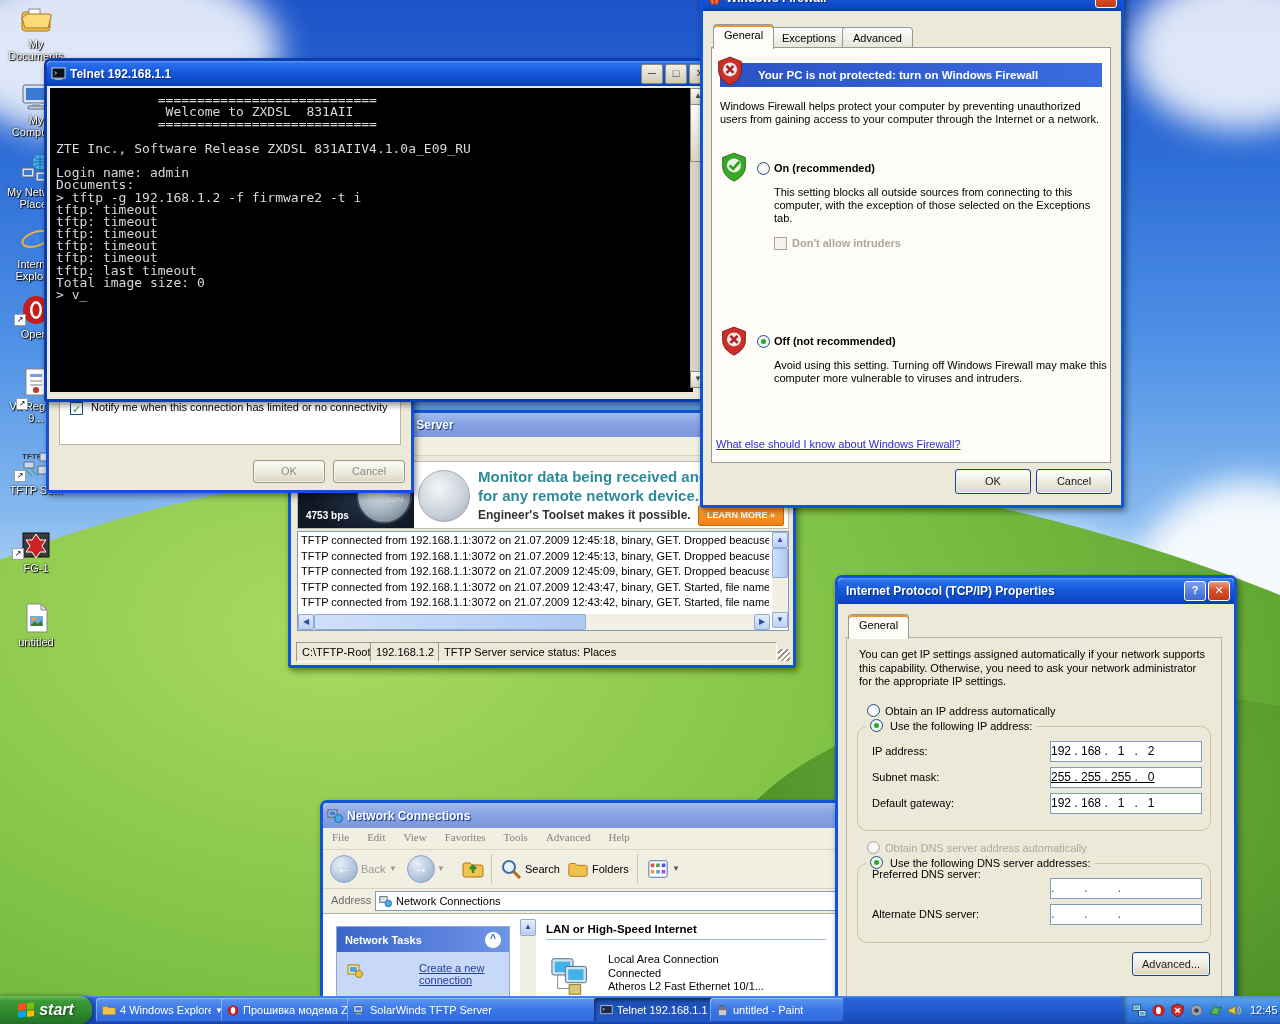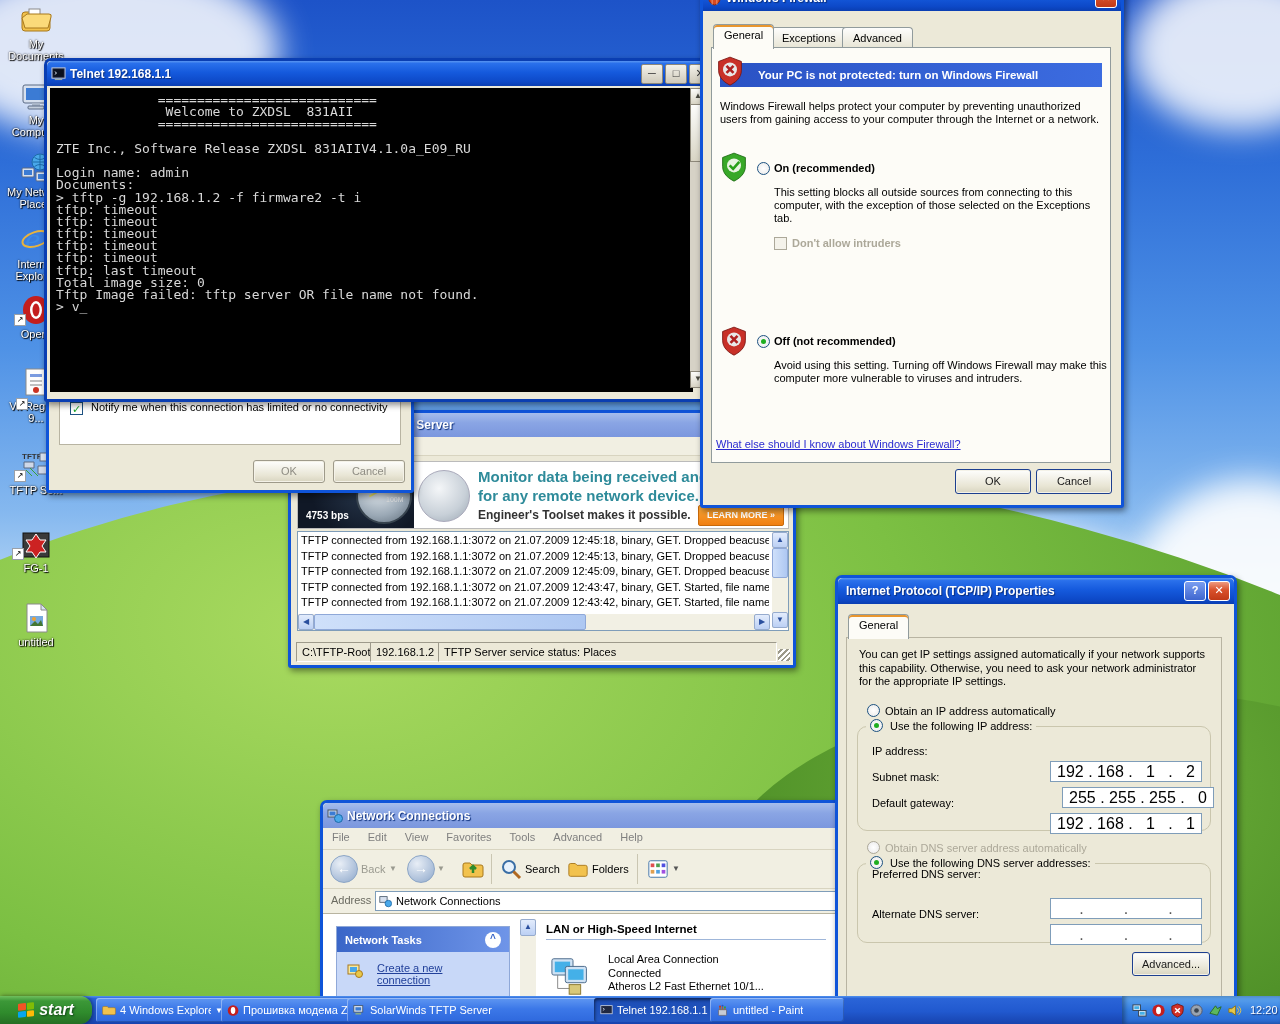--- a/index.html
+++ b/index.html
@@ -37,21 +37,21 @@
     background:linear-gradient(#fdfdfc,#e6e3d2);font-size:11px;}
   .tab.active{background:#fdfcf7;height:24px;z-index:3;box-shadow:inset 0 2px 0 #e9962e;}
   .panel{position:absolute;background:#fdfcf7;border:1px solid #919b9c;}
   .gbox{position:absolute;border:1px solid #cac6ad;border-radius:10px;}
   .radio{display:inline-block;width:11px;height:11px;border:1px solid #1d5281;border-radius:50%;background:radial-gradient(#fff,#e8e8e8);vertical-align:-2px;}
   .radio.sel::after{content:"";display:block;width:5px;height:5px;margin:3px;border-radius:50%;background:#1fae1f;}
   .radio.dis{border-color:#aca899;}
   .cbox{display:inline-block;width:11px;height:11px;border:1px solid #1d5281;background:#fff;vertical-align:-2px;text-align:center;}
   .cbox.dis{border-color:#aca899;background:#f4f2ea;}
   .cbox.checked::after{content:"✓";color:#1aa428;font-weight:bold;font-size:11px;line-height:11px;}
-  .ipfield{position:absolute;height:19px;background:#fff;border:1px solid #7f9db9;font-size:16px;line-height:19px;text-align:center;white-space:pre;margin-top:20px;}
+  .ipfield{position:absolute;height:19px;background:#fff;border:1px solid #7f9db9;font-size:12px;line-height:19px;white-space:pre;}
 
   
   .sb-btn{position:absolute;background:linear-gradient(180deg,#fdfdfb,#d8d4c4);border:1px solid #8d887a;text-align:center;color:#4a4a42;font-size:8px;}
   .xp-sb{background:#f2f0e4;}
   .xp-sbtn{position:absolute;background:linear-gradient(#e3ecfc,#bcd0f4);border:1px solid #96abce;border-radius:2px;color:#2a4f9e;font-size:8px;text-align:center;}
   .xp-thumb{position:absolute;background:linear-gradient(90deg,#cfe0fa,#aec8f2);border:1px solid #8fa8d8;border-radius:2px;}
 
   
   .console{position:absolute;background:#000;overflow:hidden;padding:4px 0 0 6px;}
   .cline{height:12.2px;white-space:pre;color:#d8d8d8;font-family:"DejaVu Sans Mono","Liberation Mono",monospace;font-size:13px;}
@@ -180,21 +180,21 @@
 
   <div class="win" style="left:320px;top:800px;width:518px;height:224px;z-index:10;overflow:hidden;">
     <div class="titlebar inactive">
       <svg width="16" height="16" viewBox="0 0 16 16">
           <rect x="1" y="2" width="9" height="7" fill="#d7e0ee" stroke="#456"></rect>
           <rect x="2.5" y="3.5" width="6" height="4" fill="#3b7bd4"></rect>
           <circle cx="11.5" cy="10.5" r="4" fill="#49a8ea" stroke="#1c6aa8"></circle>
         </svg>
       <span class="ttext">Network Connections</span>
     </div>
-    <div style="background:#f1efe2;border-bottom:1px solid #d8d4c0;height:21px;">
+    <div style="background:#f1efe2;border-bottom:1px solid #d8d4c0;height:21px;font-family:Liberation Serif, serif;">
       
     <span class="menu-item">File</span><span class="menu-item">Edit</span><span class="menu-item">View</span><span class="menu-item">Favorites</span><span class="menu-item">Tools</span><span class="menu-item">Advanced</span><span class="menu-item">Help</span></div>
     <div style="position:relative;background:#f1efe2;height:38px;border-bottom:1px solid #d8d4c0;">
       <div class="abs toolcircle" style="left:7px;top:5px;">←</div>
       <span class="abs" style="left:38px;top:13px;color:#9a9a90;">Back</span>
       <span class="abs" style="left:66px;top:14px;color:#9a9a90;font-size:8px;">▼</span>
       <div class="abs toolcircle" style="left:84px;top:5px;">→</div>
       <span class="abs" style="left:114px;top:14px;color:#9a9a90;font-size:8px;">▼</span>
       <svg class="abs" style="left:138px;top:7px;" width="24" height="24" viewBox="0 0 24 24">
           <path d="M2 8q0-2 2-2h5l2 2h9q2 0 2 2v8q0 2-2 2H4q-2 0-2-2z" fill="#f2c24d" stroke="#a8781c"></path>
@@ -232,21 +232,21 @@
         <span>Network Connections</span>
       </div>
     </div>
     <div style="position:relative;background:#fff;height:113px;">
 
       <div class="abs" style="left:13px;top:12px;width:172px;height:101px;background:#c8d8f8;border:1px solid #8fa8d8;border-bottom:none;">
         <div style="height:25px;background:linear-gradient(90deg,#3a66c8,#6f95e8);display:flex;align-items:center;justify-content:space-between;padding:0 8px;">
           <span style="color:#fff;font-weight:bold;">Network Tasks</span>
           <span style="width:16px;height:16px;border-radius:50%;background:#fff;color:#3a66c8;font-weight:bold;text-align:center;line-height:14px;font-size:10px;">^</span>
         </div>
-        <div style="display:flex;gap:14px;padding:10px 22px 0 10px;">
+        <div style="display:flex;gap:24px;padding:10px 0 0 10px;justify-content:space-between;">
           <svg width="16" height="16" viewBox="0 0 16 16">
               <rect x="1" y="3" width="11" height="9" fill="#f7e9a0" stroke="#a8781c"></rect>
               <rect x="3" y="5" width="7" height="5" fill="#49a8ea"></rect>
               <circle cx="12" cy="12" r="3.5" fill="#e8c84a" stroke="#a8781c"></circle>
             </svg>
           <span class="link" style="color:#21409a;width:90px;">Create a new connection</span>
         </div>
       </div>
 
       <div class="abs xp-sb" style="left:197px;top:5px;width:16px;height:108px;">
@@ -364,21 +364,20 @@
         <div class="cline">Login name: admin</div>
         <div class="cline">Documents:</div>
         <div class="cline">&gt; tftp -g 192.168.1.2 -f firmware2 -t i</div>
         <div class="cline">tftp: timeout</div>
         <div class="cline">tftp: timeout</div>
         <div class="cline">tftp: timeout</div>
         <div class="cline">tftp: timeout</div>
         <div class="cline">tftp: timeout</div>
         <div class="cline">tftp: last timeout</div>
         <div class="cline">Total image size: 0</div>
-        <div class="cline">Tftp Image failed: tftp server OR file name not found.</div>
         <div class="cline">&gt; v_</div>
       </div>
     <div class="abs" style="left:643px;top:27px;width:16px;height:300px;background:#d6d2c6;">
       <div class="sb-btn" style="left:0;top:0;width:14px;height:15px;line-height:14px;">▲</div>
       <div class="sb-btn" style="left:0;top:16px;width:14px;height:56px;"></div>
       <div class="sb-btn" style="left:0;bottom:0;width:14px;height:15px;line-height:14px;">▼</div>
     </div>
   </div>
 
   <div class="win" style="left:700px;top:-18px;width:418px;height:520px;z-index:50;">
@@ -437,21 +436,21 @@
       <span class="radio abs" style="left:20px;top:66px;"></span>
       <div class="abs" style="left:38px;top:67px;">Obtain an IP address automatically</div>
       <div class="gbox" style="left:10px;top:88px;width:352px;height:103px;">
         <div style="position:absolute;left:8px;top:-8px;background:#ece9d8;padding:0 4px;">
           <span class="radio sel"></span>
           <span style="margin-left:4px;">Use the following IP address:</span>
         </div>
         <div class="abs" style="left:14px;top:18px;">IP address:</div>
         <div class="ipfield" style="left:192px;top:14px;width:150px;">192 . 168 .   1   .   2</div>
         <div class="abs" style="left:14px;top:44px;">Subnet mask:</div>
-        <div class="ipfield" style="left:204px;top:40px;width:150px;">255 . 255 . 255 .   0</div>
+        <div class="ipfield" style="left:192px;top:40px;width:150px;text-decoration:underline;">255 . 255 . 255 .   0</div>
         <div class="abs" style="left:14px;top:70px;">Default gateway:</div>
         <div class="ipfield" style="left:192px;top:66px;width:150px;">192 . 168 .   1   .   1</div>
       </div>
       <span class="radio dis abs" style="left:20px;top:203px;"></span>
       <div class="abs" style="left:38px;top:204px;color:#aca899;">Obtain DNS server address automatically</div>
       <div class="gbox" style="left:10px;top:225px;width:352px;height:78px;">
         <div style="position:absolute;left:8px;top:-8px;background:#ece9d8;padding:0 4px;">
           <span class="radio sel"></span>
           <span style="margin-left:4px;">Use the following DNS server addresses:</span>
         </div>
@@ -532,17 +531,17 @@
           <circle cx="8" cy="8" r="6" fill="#9aa4b0" stroke="#556"></circle>
           <circle cx="8" cy="8" r="2.5" fill="#3a4450"></circle>
         </svg>
       <svg class="trayicon" viewBox="0 0 16 16">
           <path d="M2 11l6-8 2 3 4-2-4 9z" fill="#5cb85c" stroke="#2a6a2a"></path>
         </svg>
       <svg class="trayicon" viewBox="0 0 16 16">
           <path d="M2 6h3l4-3v10l-4-3H2z" fill="#e8c84a" stroke="#8a7420"></path>
           <path d="M11 5q3 3 0 6M12.5 3.5q4.5 4.5 0 9" stroke="#e8c84a" fill="none"></path>
         </svg>
-      <span class="clock">12:20</span>
+      <span class="clock">12:45</span>
     </div>
   </div>
 
 </div>
 
 </body></html>

